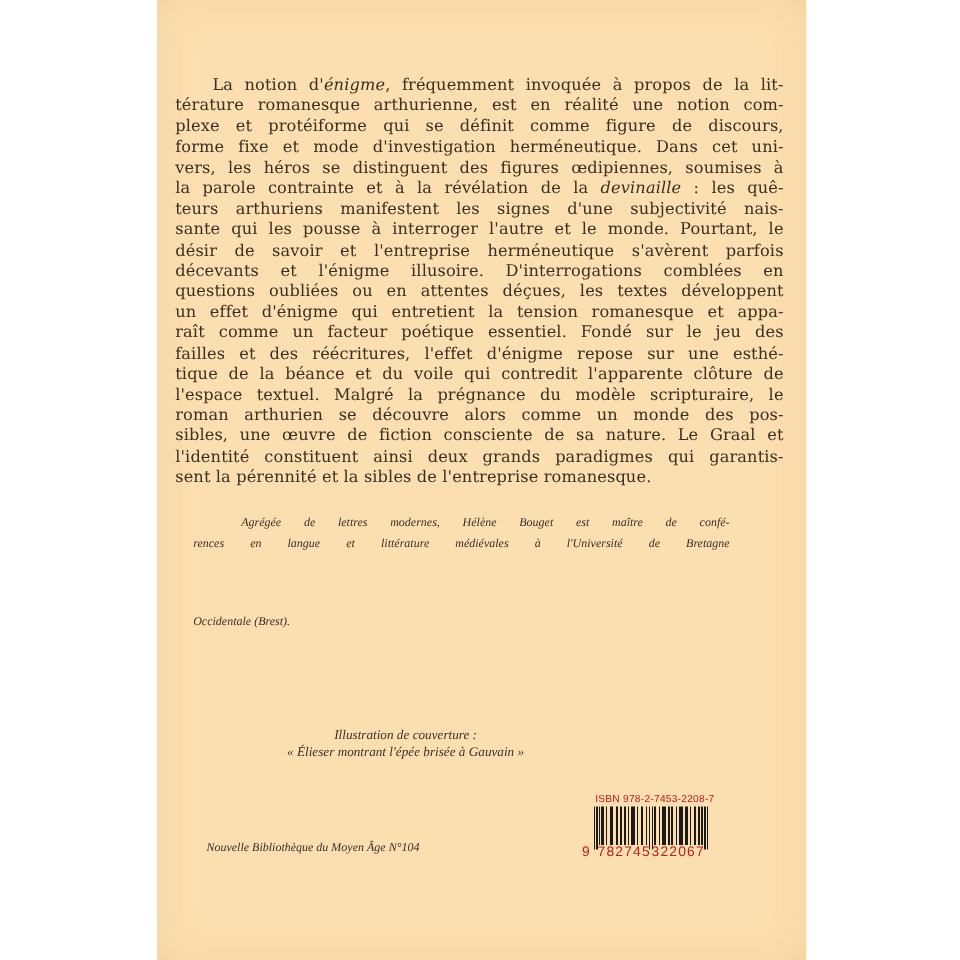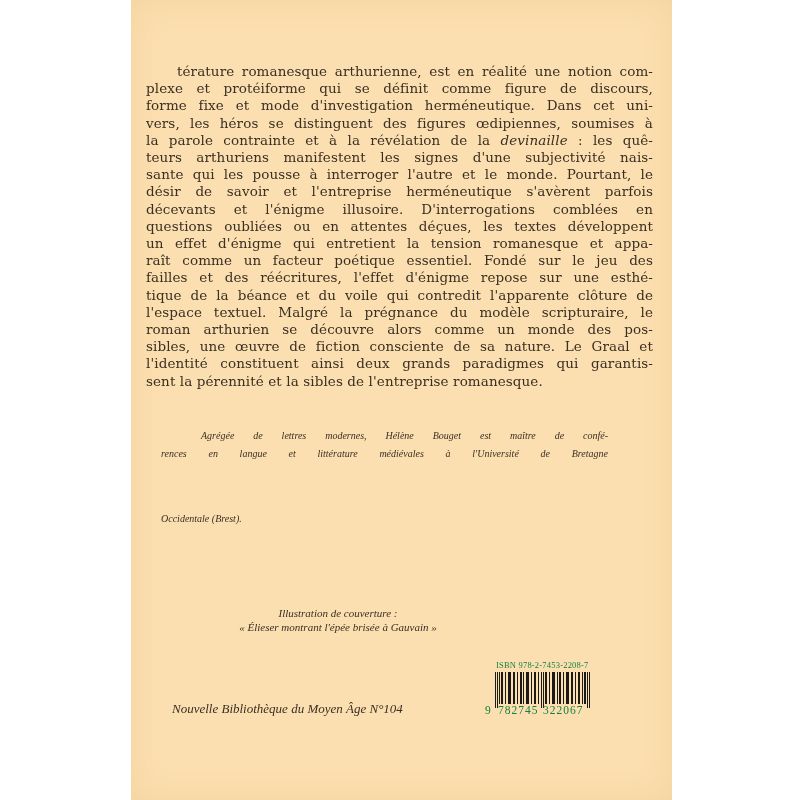--- a/index.html
+++ b/index.html
@@ -47,29 +47,29 @@
     font-style: italic;
     font-size: 11px; line-height: 13.5px;
   }
   .credit-line { text-align: center; }
 
   
   .collection {
     position: absolute; left: 41px; top: 701px; width: 340px;
     font-family: "Liberation Serif", serif;
     font-style: italic;
-    font-size: 13px;
+    font-size: 10px;
     white-space: nowrap;
   }
 
   
   .barcode-block {
     position: absolute; left: 354px; top: 660px; width: 106px;
-    font-family: Liberation Serif, serif;
-    color: #15803d;
+    font-family: Liberation Sans, sans-serif;
+    color: #b91c1c;
   }
   .isbn-label {
     margin-left: 11px;
     font-size: 8.5px; letter-spacing: 0.2px; white-space: nowrap;
   }
   .ean-bars { display: block; margin-left: 10px; margin-top: 2px; }
   .ean-bars rect { fill: #1c1a17; }
   .ean-digits {
     display: flex; margin-top: -4px; position: relative;
     font-size: 11.5px; line-height: 12px;
@@ -77,20 +77,21 @@
   .ean-digits .d9 { width: 13px; text-align: left; }
   .ean-digits .dg { width: 45px; text-align: left; letter-spacing: 1px; }
 </style>
 </head>
 <body>
 
 <div class="page">
   <div class="cover">
 
     <div class="synopsis">
+        <div class="body-line">La notion d'<i>énigme</i>, fréquemment invoquée à propos de la lit-</div>
         <div class="body-line">térature romanesque arthurienne, est en réalité une notion com-</div>
         <div class="body-line">plexe et protéiforme qui se définit comme figure de discours,</div>
         <div class="body-line">forme fixe et mode d'investigation herméneutique. Dans cet uni-</div>
         <div class="body-line">vers, les héros se distinguent des figures œdipiennes, soumises à</div>
         <div class="body-line">la parole contrainte et à la révélation de la <i>devinaille</i> : les quê-</div>
         <div class="body-line">teurs arthuriens manifestent les signes d'une subjectivité nais-</div>
         <div class="body-line">sante qui les pousse à interroger l'autre et le monde. Pourtant, le</div>
         <div class="body-line">désir de savoir et l'entreprise herméneutique s'avèrent parfois</div>
         <div class="body-line">décevants et l'énigme illusoire. D'interrogations comblées en</div>
         <div class="body-line">questions oubliées ou en attentes déçues, les textes développent</div>

